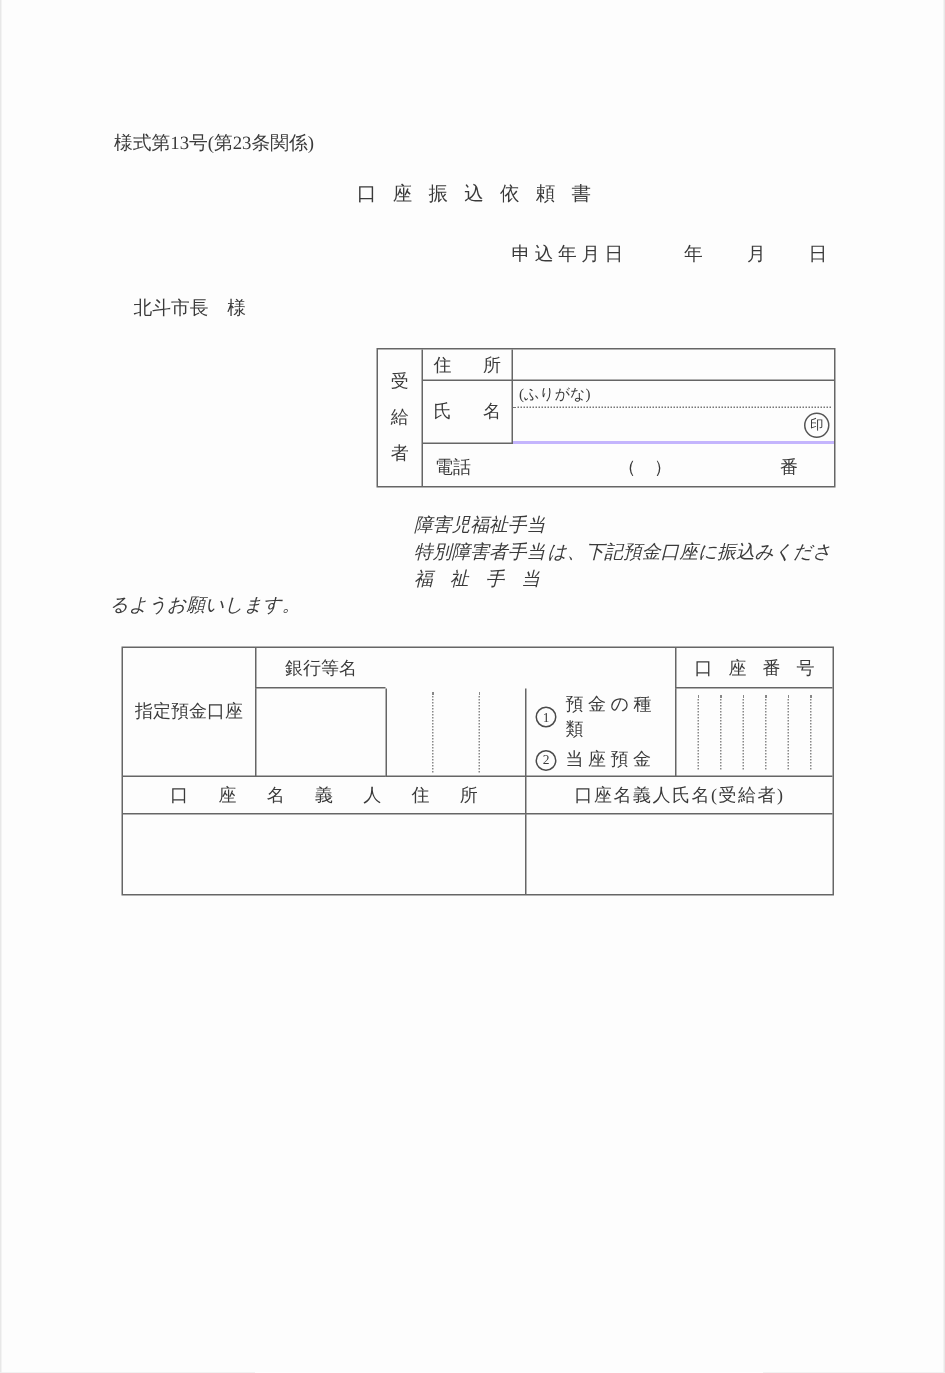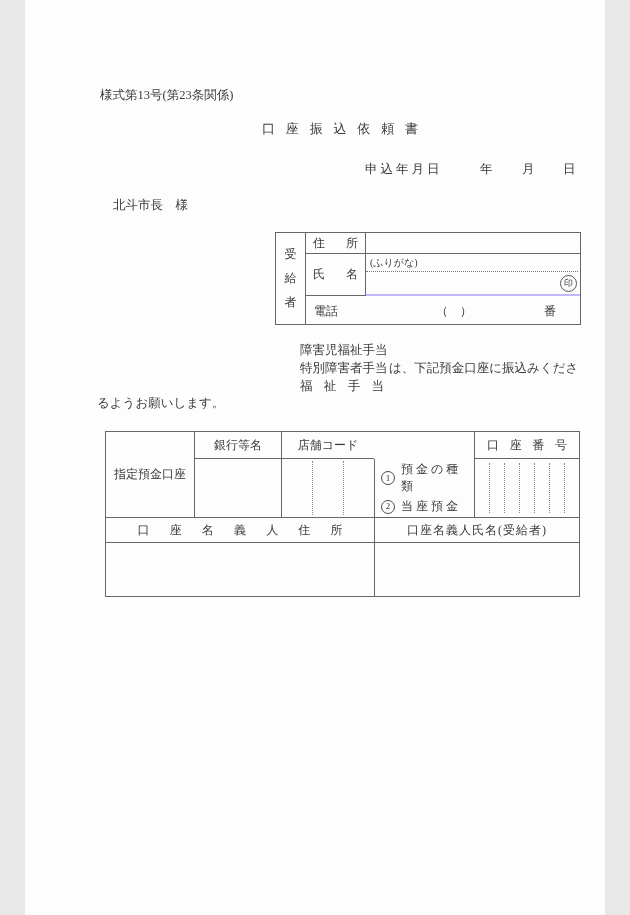--- a/index.html
+++ b/index.html
@@ -1,17 +1,17 @@
 <!DOCTYPE html>
 <html><head>
 <meta charset="utf-8">
 <style>
   html,body { margin:0; padding:0; background:#e8e8e8; }
   #page {
-    position:relative; width:580px; height:915px; margin:0 auto;
+    position:relative; width:628px; height:915px; margin:0 auto;
     background:#fdfdfd; color:#3a3a3a;
     font-family:"Liberation Serif","DejaVu Serif",serif;
     font-size:12.5px; overflow:hidden;
   }
   .abs { position:absolute; white-space:nowrap; }
 
   
   .spread { display:flex; justify-content:space-between; }
   .spread span { display:block; }
 
@@ -50,21 +50,21 @@
   .seal { position:absolute; right:3px; top:21px; width:15px; height:15px;
     border:1px solid #555; border-radius:50%; font-size:9px;
     display:flex; align-items:center; justify-content:center; }
   .rt-phone { grid-row:3; grid-column:2/4; position:relative; }
   .rt-phone span { position:absolute; top:7px; }
   .phone-label  { left:8px; }
   .phone-paren  { left:130px; }
   .phone-suffix { left:238px; }
 
   
-  .body-line { position:absolute; }
+  .body-line { position:absolute;font-style:italic; }
   #allow-1 { left:275px; top:342px; }
   #body-pre { left:95px; top:360px; }
   #allow-2 { left:275px; top:360px; }
   #body-post { left:364px; top:360px; }
   #allow-3 { left:275px; top:378px; width:84px; }
   #body-end { left:72px; top:395px; }
 
   
   #bank-table {
     position:absolute; left:80px; top:431px; width:475px; height:166px;
@@ -170,21 +170,20 @@
       <span>祉</span>
       <span>手</span>
       <span>当</span>
     </div>
   <div id="body-end" class="body-line">るようお願いします。</div>
 
   <div id="bank-table">
     <div class="bt-rowlabel">指定預金口座</div>
 
     <div class="bt-h" style="grid-column:2">銀行等名</div>
-    <div class="bt-h" style="grid-column:3">店舗コード</div>
     <div class="bt-h" style="grid-column:5">
       <div class="spread">
           <span>口</span>
           <span>座</span>
           <span>番</span>
           <span>号</span>
         </div>
     </div>
 
     <div class="bt-d" style="grid-column:2"></div>

